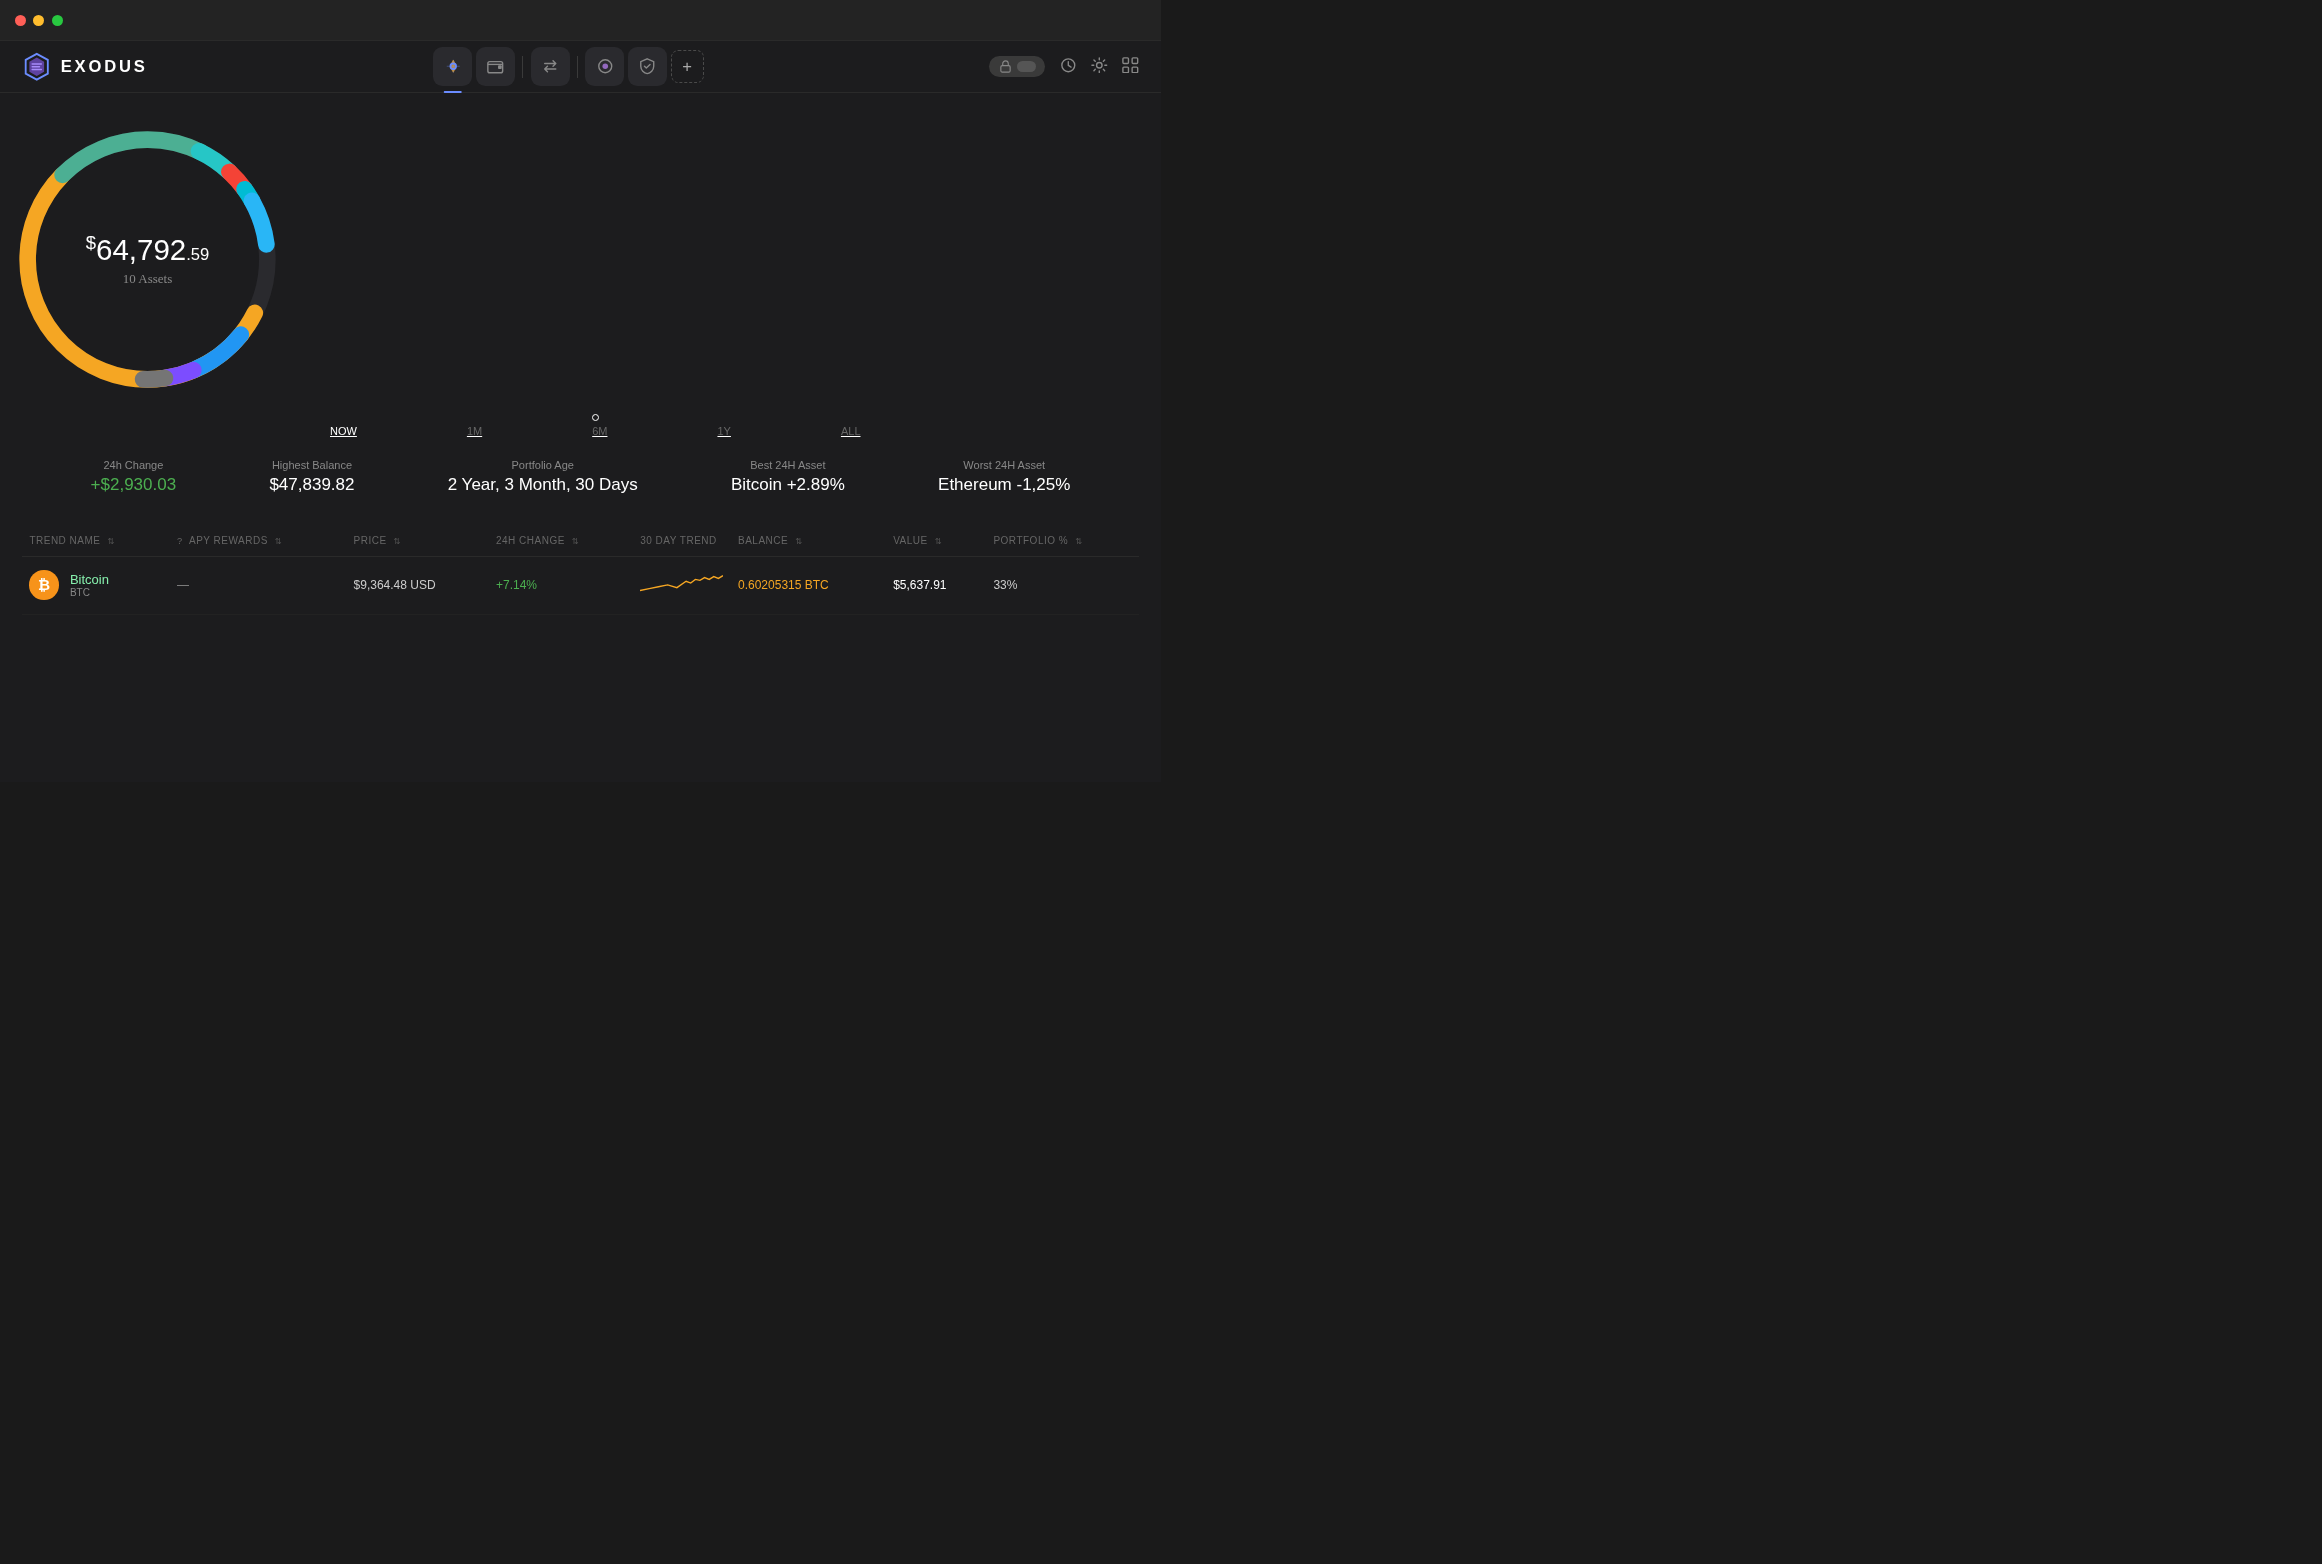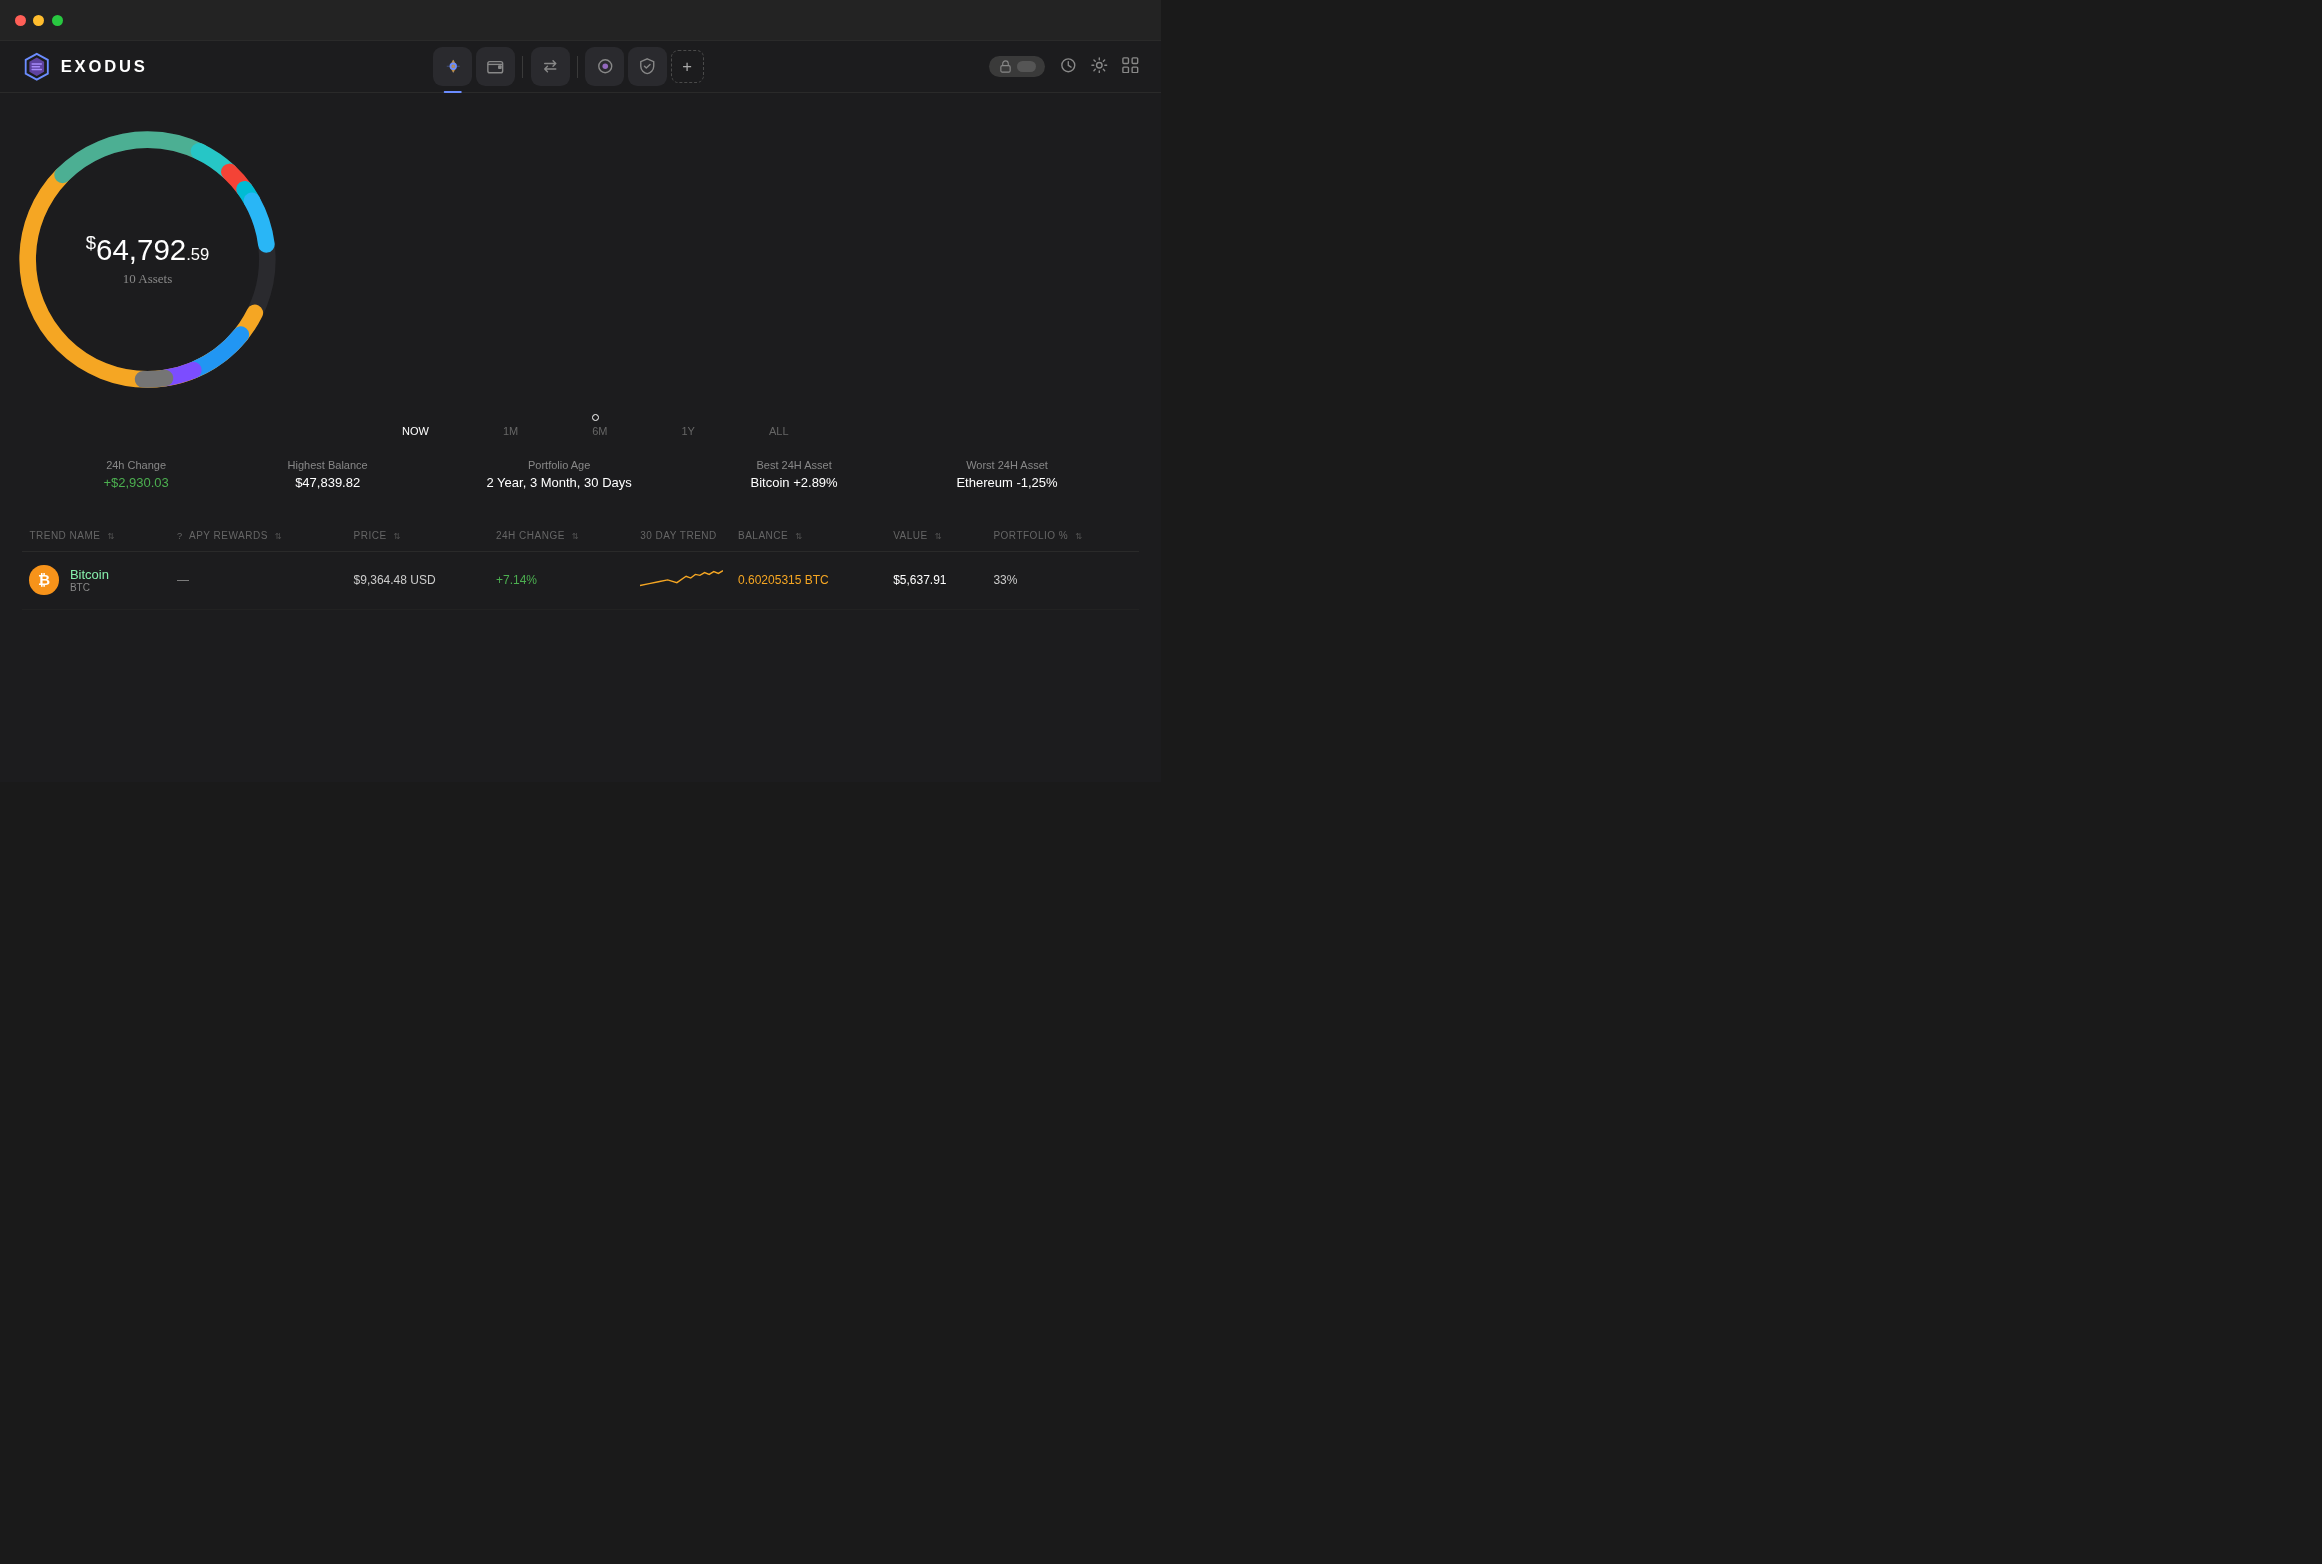--- a/index.html
+++ b/index.html
@@ -196,22 +196,23 @@
       width: 7.4px;
       height: 7.4px;
       border-radius: 50%;
       background: transparent;
       border: 1.8px solid #fff;
     }
     .timeline-labels {
       display: flex;
       align-items: center;
       justify-content: center;
-      gap: 74px;
+      gap: 110px;
       padding-left: 29.5px;
+      text-decoration: underline;
     }
     .timeline-label {
       font-size: 11px;
       color: #666;
       cursor: pointer;
     }
     .timeline-label.active {
       color: #fff;
     }
 
@@ -225,21 +226,21 @@
     }
     .stat-item {
       text-align: center;
     }
     .stat-label {
       font-size: 11px;
       color: #888;
       margin-bottom: 3.7px;
     }
     .stat-value {
-      font-size: 13px;
+      font-size: 17px;
       color: #fff;
       font-weight: 500;
     }
     .stat-value.positive { color: #4caf50; }
 
     
     .table-section {
       padding: 0 22px;
       margin-top: 7.4px;
     }

